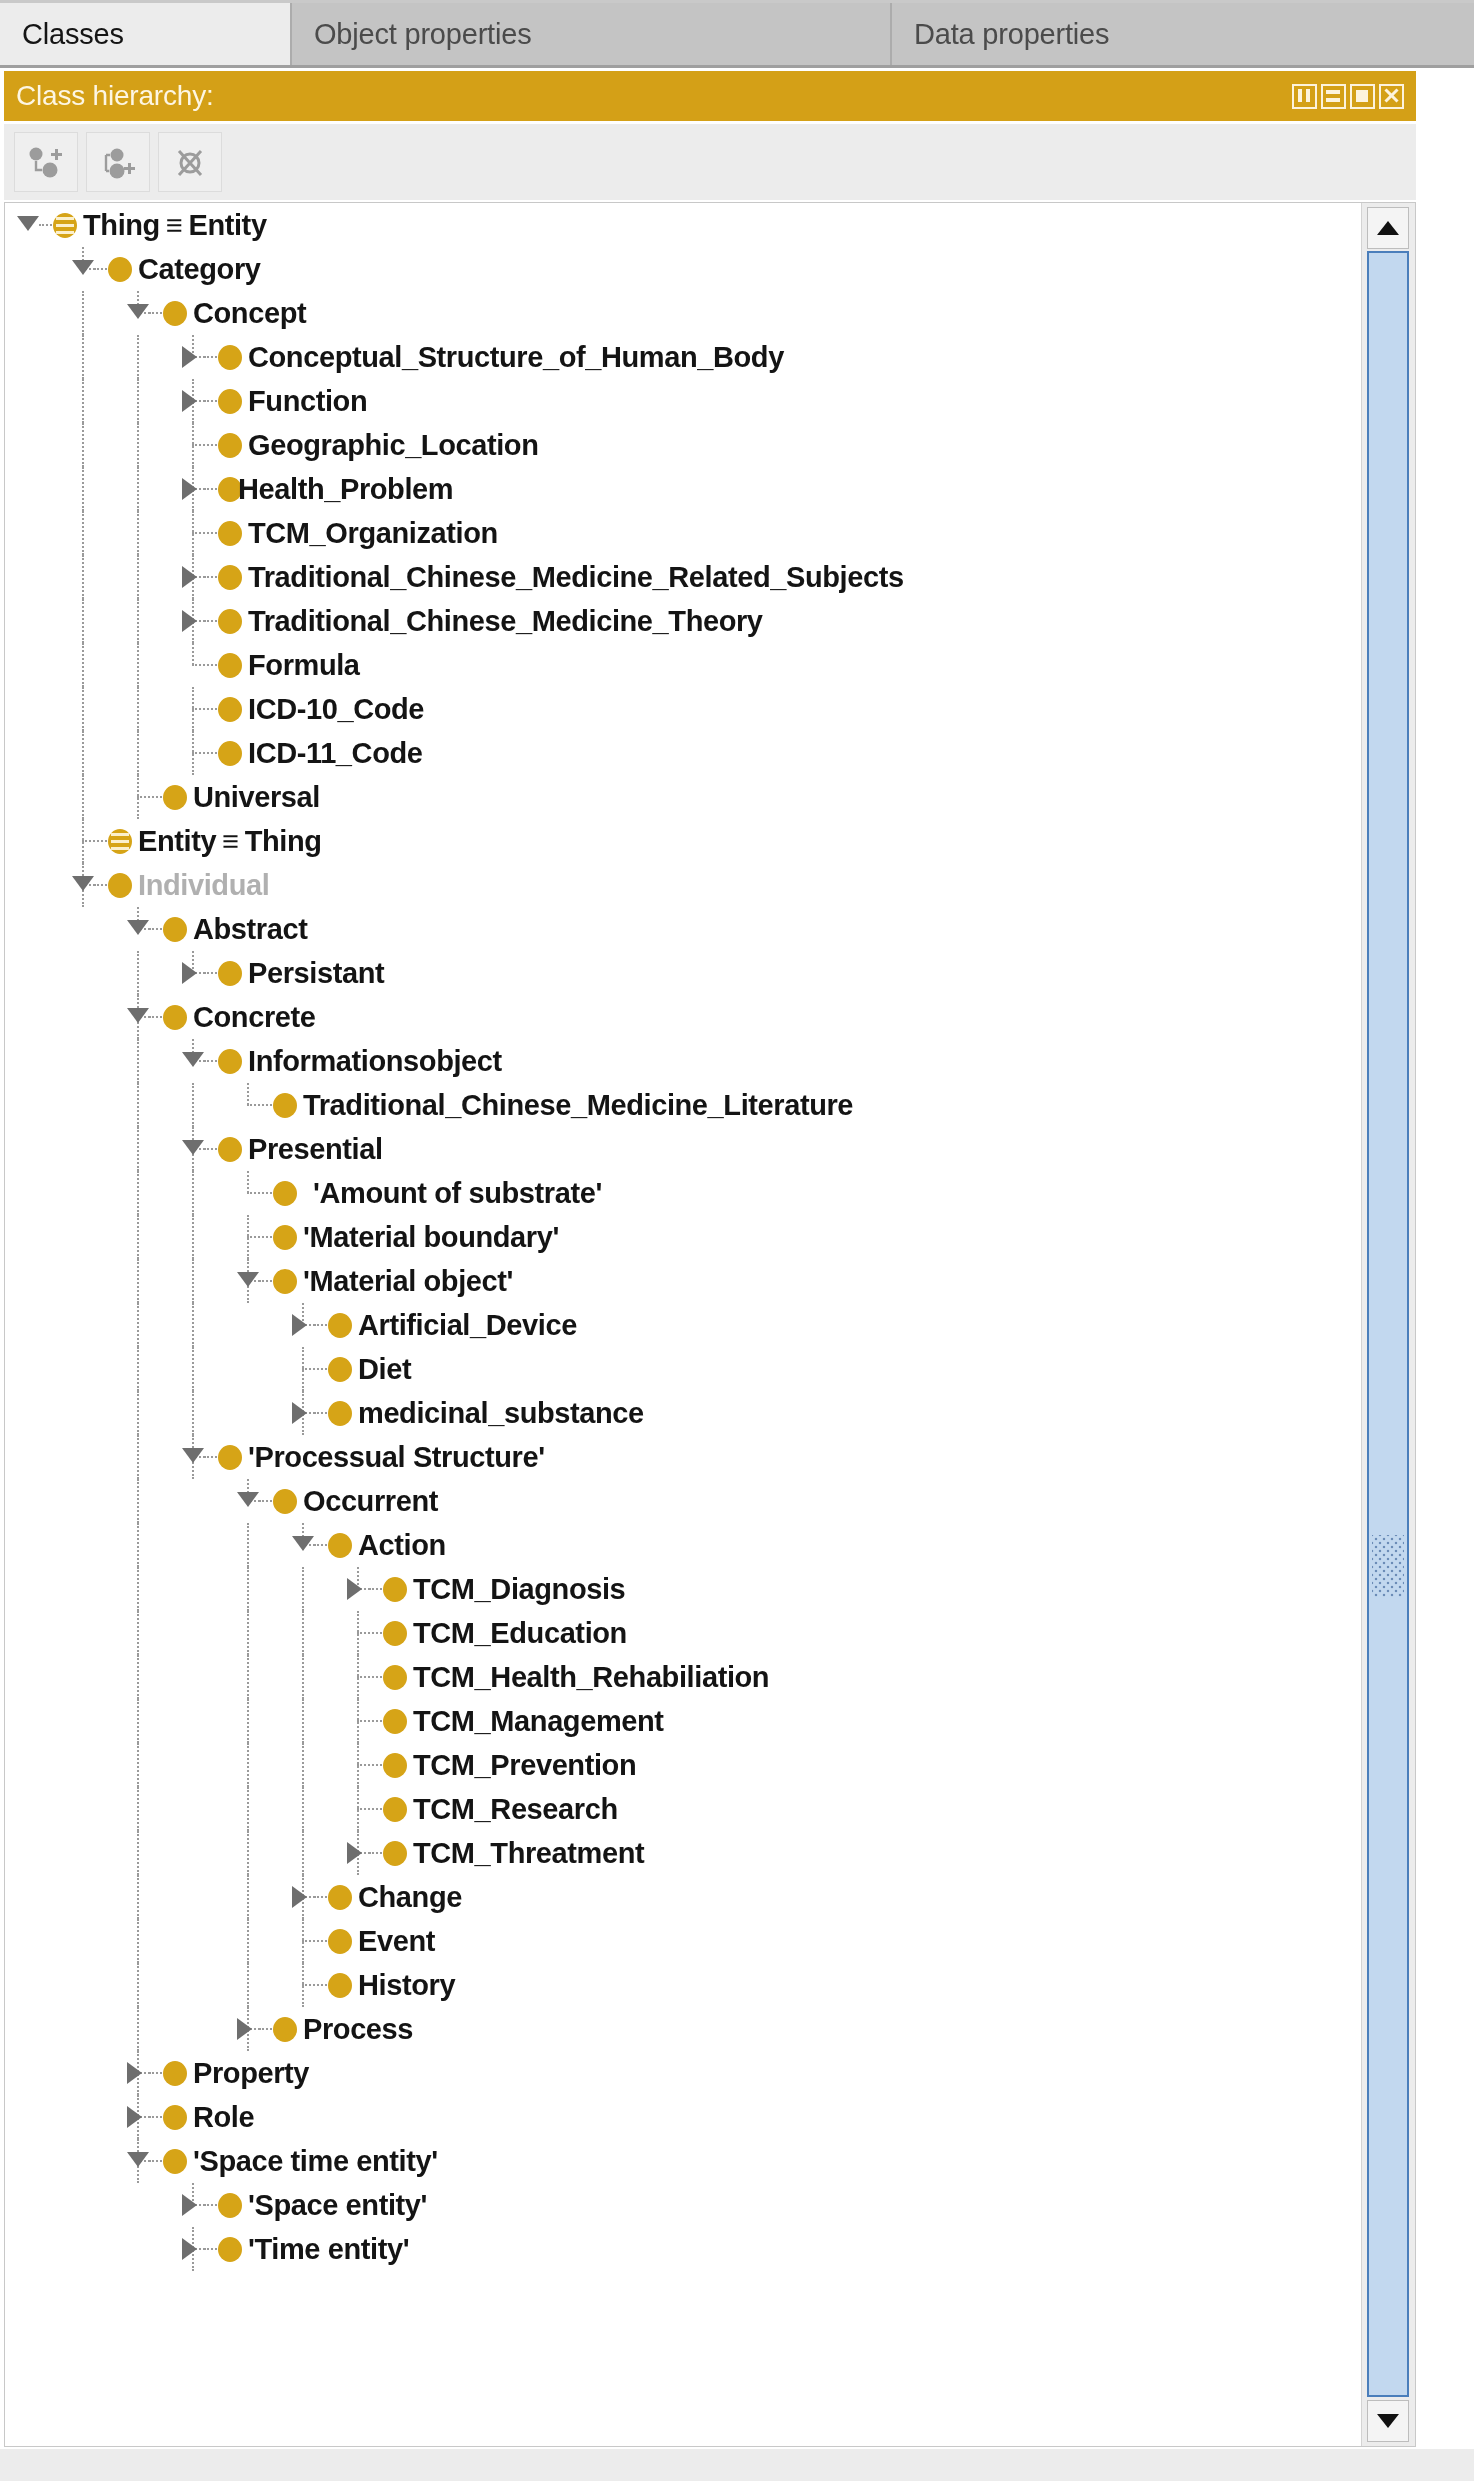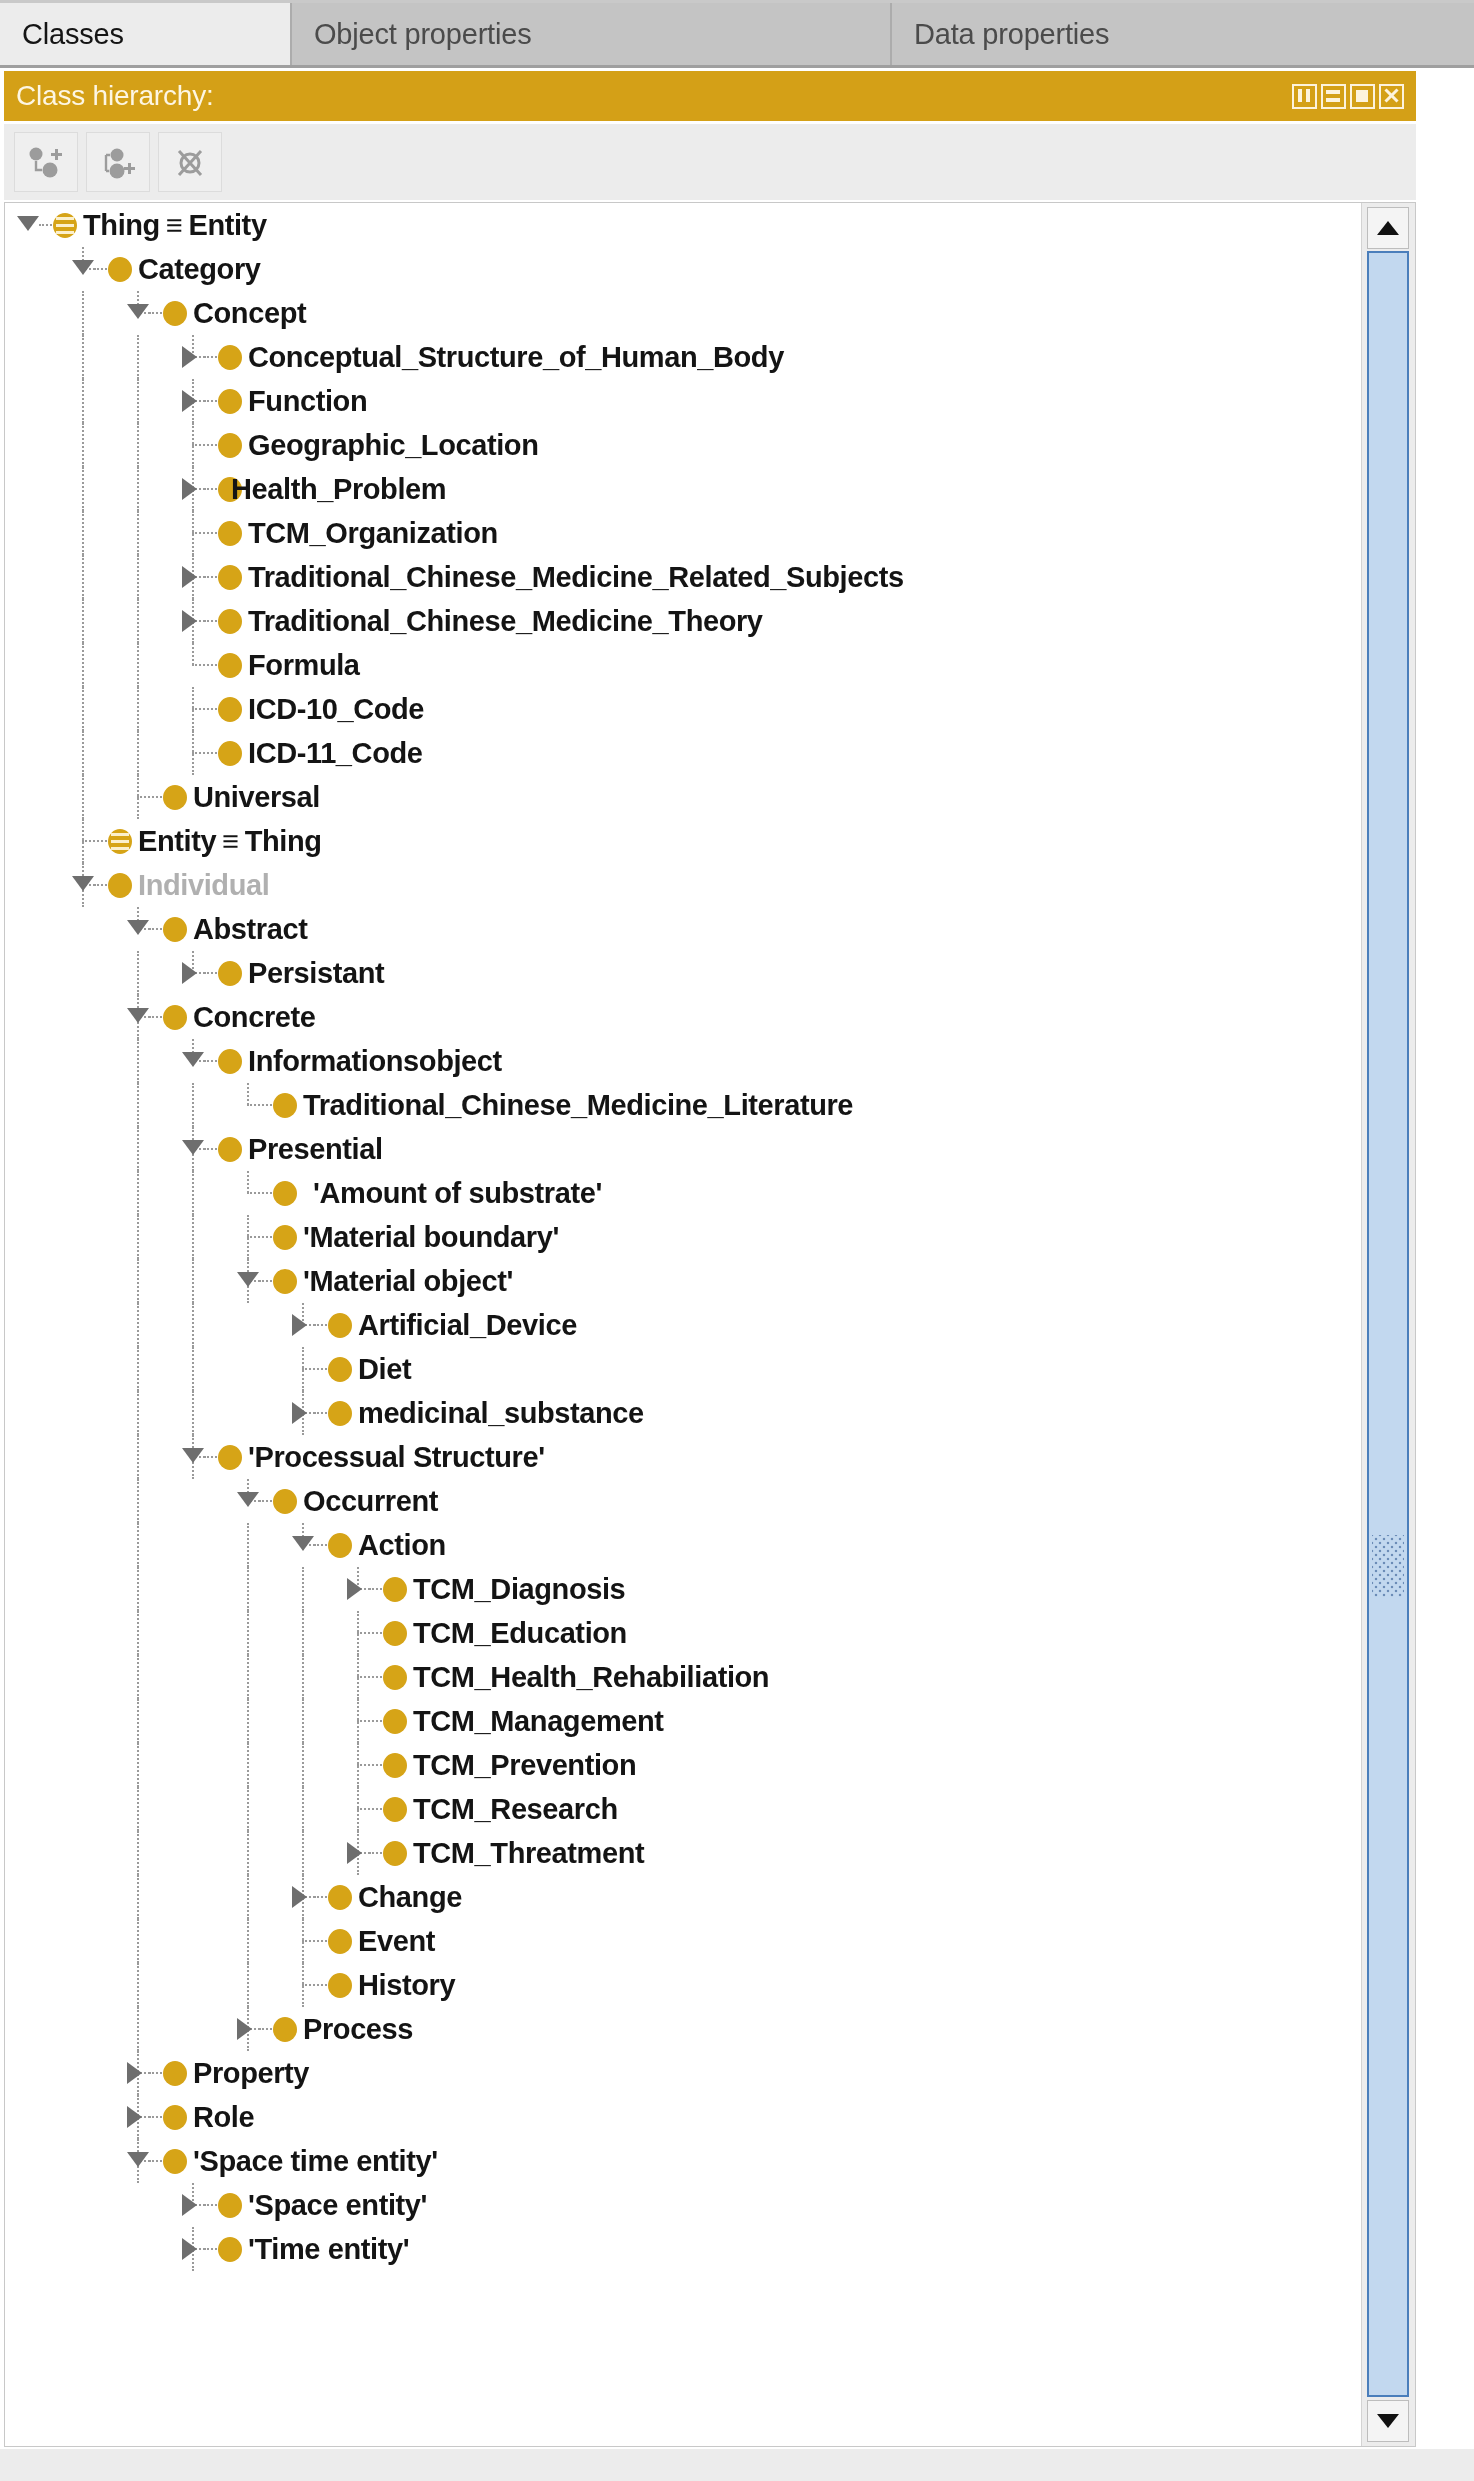--- a/index.html
+++ b/index.html
@@ -420,21 +420,21 @@
       <div class="row">
         <div class="guides">
           <div class="vline" style="left: 77px;"></div>
           <div class="vline" style="left: 132px;"></div>
           <div class="vline" style="left: 187px;"></div>
           <div class="hline" style="left: 187px; width: 25px;"></div>
           <div class="hline" style="left: 199px; width: 13px;"></div>
         </div>
         <div class="twisty closed" style="left: 177px;"></div>
         <div class="nodeicon" style="left: 213px;"></div>
-        <div class="label" style="left: 226px;">Health_Problem</div>
+        <div class="label" style="left: 233px;">Health_Problem</div>
       </div>
       <div class="row">
         <div class="guides">
           <div class="vline" style="left: 77px;"></div>
           <div class="vline" style="left: 132px;"></div>
           <div class="vline" style="left: 187px;"></div>
           <div class="hline" style="left: 187px; width: 25px;"></div>
         </div>
         <div class="nodeicon" style="left: 213px;"></div>
         <div class="label" style="left: 243px;">TCM_Organization</div>

